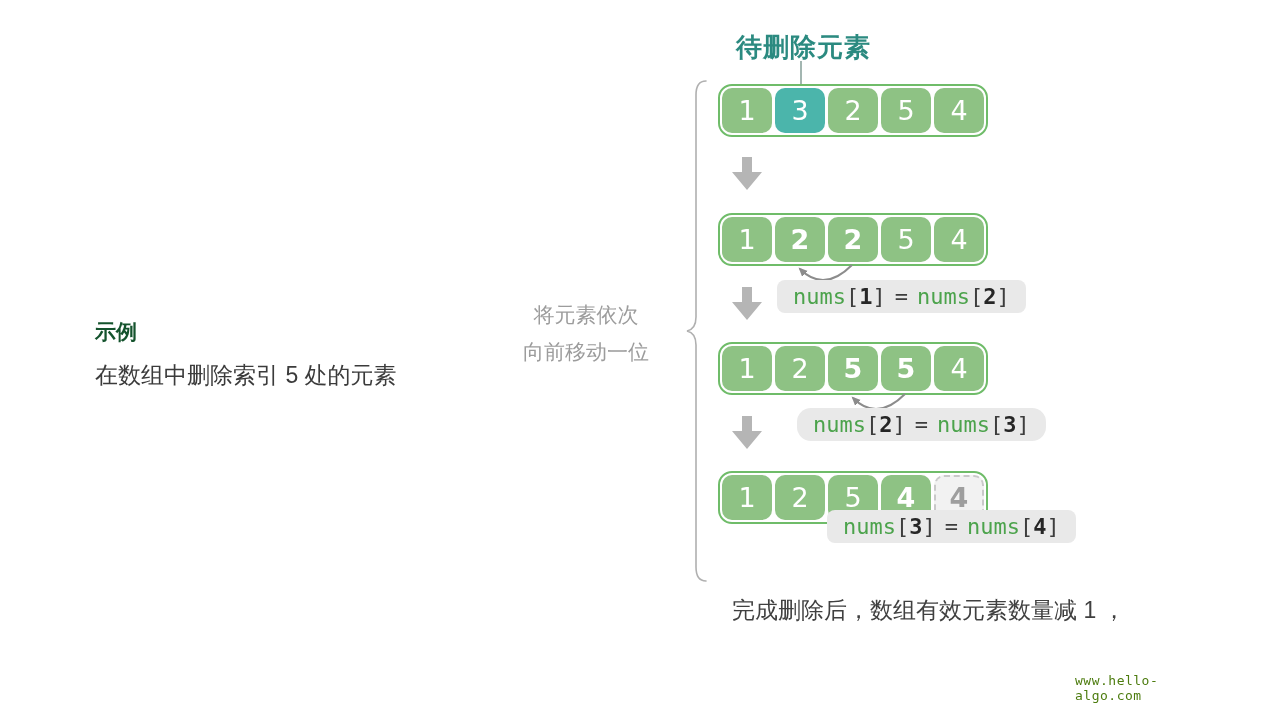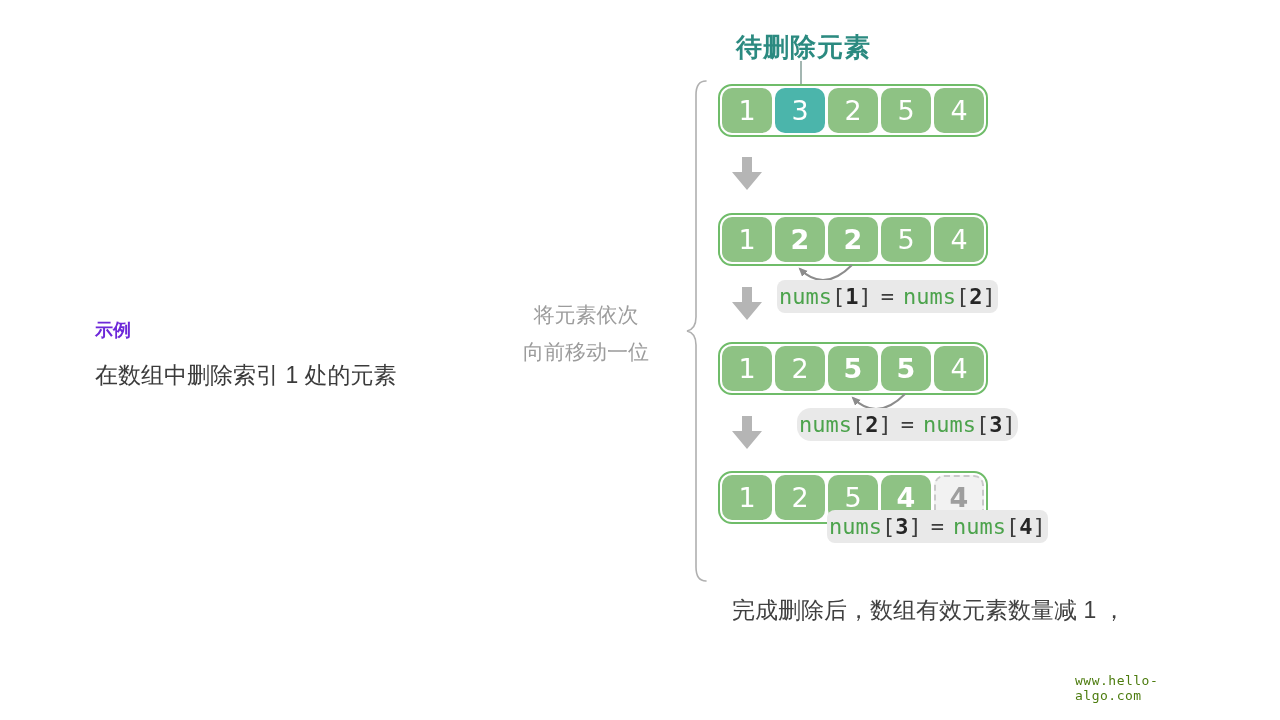--- a/index.html
+++ b/index.html
@@ -13,21 +13,21 @@
   .pending-label {
     position:absolute; left:736px; top:30px;
     font-size:26px; font-weight:bold; color:#2B8A80; letter-spacing:1px;
   }
   .pointer-line {
     position:absolute; left:800px; top:61px; width:2px; height:23px;
     background:#A3B6B1;
   }
   .example-title {
     position:absolute; left:95px; top:318px;
-    font-size:18px; font-weight:bold; color:#6d28d9;
+    font-size:21px; font-weight:bold; color:#14532d;
   }
   .example-desc {
     position:absolute; left:95px; top:360px;
     font-size:23px; color:#3B3B3B;
   }
   .shift-note {
     position:absolute; left:502px; top:296px; width:168px;
     font-size:21px; line-height:37px; color:#9C9C9C; text-align:center;
   }
   .footer-note {
@@ -69,21 +69,21 @@
 
   
   .arc { position:absolute; overflow:visible; }
   .arc1 { left:793px; top:263px; }
   .arc2 { left:846px; top:392px; }
   .arc3 { left:899px; top:521px; }
 
   
   .code-label {
     position:absolute; height:33px; line-height:33px;
-    background:#E9E9E9; border-radius:8px; padding:0 2px;
+    background:#E9E9E9; border-radius:8px; padding:0 16px;
     font-family:"DejaVu Sans Mono","Liberation Mono",monospace;
     font-size:22px; color:#3D3D3D; white-space:nowrap;
   }
   .cl1 { left:777px; top:280px; }
   .cl2 { left:797px; top:408px;border-radius:14px; }
   .cl3 { left:827px; top:510px;text-align:right; }
   .kw { color:#4CA34C; }
   .ix { font-weight:bold; color:#262626; }
   .eq { margin:0 9px; }
 
@@ -100,21 +100,21 @@
       <marker id="arrH" markerUnits="userSpaceOnUse" markerWidth="10" markerHeight="10" refX="7" refY="4" orient="auto">
         <path d="M0,0 L9,4 L0,8 Z" fill="#8C8C8C"></path>
       </marker>
     </defs>
   </svg>
 
   <div class="pending-label">待删除元素</div>
   <div class="pointer-line"></div>
 
   <div class="example-title">示例</div>
-  <div class="example-desc">在数组中删除索引 1 处的元素</div>
+  <div class="example-desc">在数组中删除索引 5 处的元素</div>
 
   <div class="shift-note">
     <div>将元素依次</div>
     <div>向前移动一位</div>
   </div>
   <svg class="brace" width="36" height="512">
     <path d="M 26,5 Q 16,5 16,19 L 16,241 Q 16,253 7,255 Q 16,257 16,269 L 16,491 Q 16,505 26,505" fill="none" stroke="#B0B0B0" stroke-width="1.6" stroke-linecap="round"></path>
   </svg>
 
   <div class="arr row1">

